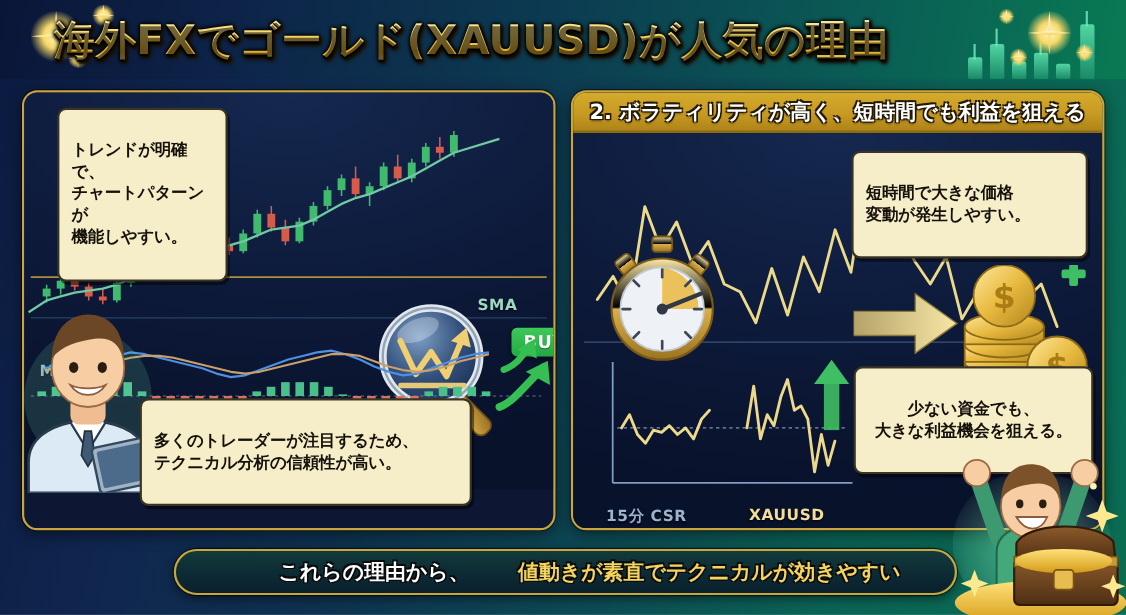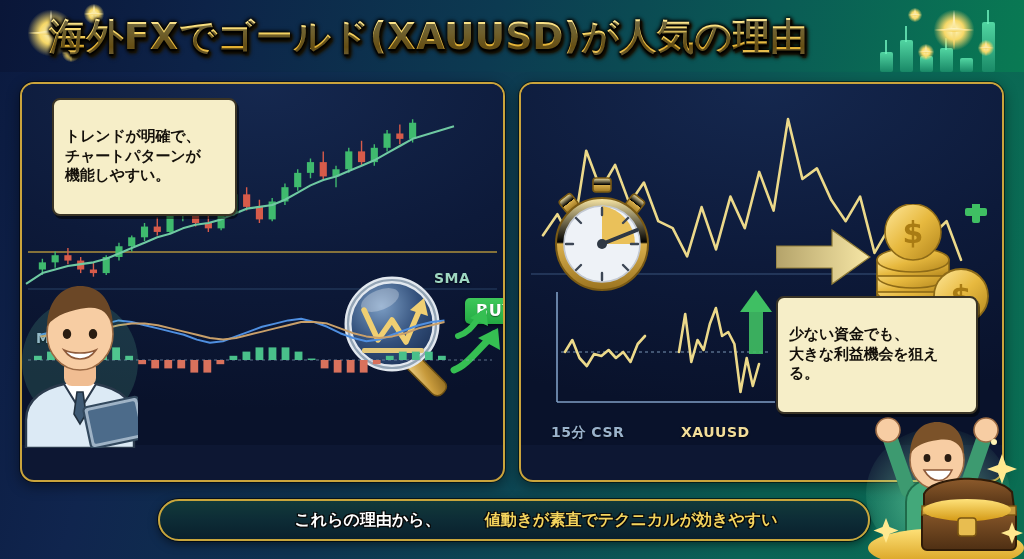--- a/index.html
+++ b/index.html
@@ -124,21 +124,21 @@
   #banner {
     position: absolute; left: 158px; top: 499px; width: 712px; height: 42px;
     border-radius: 21px;
     background: linear-gradient(180deg,#123a3a 0%, #0d2c36 50%, #09202c 100%);
     border: 2px solid #c9a63c;
     box-shadow: 0 0 0 1px rgba(0,0,0,.6), 0 3px 10px rgba(0,0,0,.5);
     display: flex; align-items: center; justify-content: center;
     white-space: nowrap;
   }
   #banner span {
-    font-size: 16px; font-weight: bold;
+    font-size: 19px; font-weight: bold;
     text-shadow: -1.3px -1.3px 0 #0a0a0a, 1.3px -1.3px 0 #0a0a0a,
                  -1.3px 1.3px 0 #0a0a0a, 1.3px 1.3px 0 #0a0a0a;
     padding-left: 44px;
   }
   .bn-w { color: #ffffff; }
   .bn-g { color: #f4d45d; }
 
   
   .figure { position: absolute; }
 </style>
@@ -325,34 +325,45 @@
         <path d="M27 74 C28 44 46 34 60 34 C76 34 92 44 93 74 C88 60 80 54 66 56 C52 58 36 62 27 74 Z" fill="#6b4726"></path>
         <ellipse cx="47" cy="82" rx="4.2" ry="5" fill="#2a1d12"></ellipse>
         <ellipse cx="73" cy="82" rx="4.2" ry="5" fill="#2a1d12"></ellipse>
         <path d="M44 98 C52 110 68 110 76 98 C68 102 52 102 44 98 Z" fill="#ffffff" stroke="#8d5a3a" stroke-width="1.6"></path>
         <g transform="rotate(-12 92 168)">
           <rect x="66" y="150" width="56" height="42" rx="4" fill="#9fb3c6" stroke="#33495e" stroke-width="2.2"></rect>
           <rect x="70" y="154" width="48" height="34" rx="2" fill="#4c6b8a"></rect>
         </g>
       </svg>
 
-      <div class="bubble" style="left:30px; top:14px; width:185px;">
+      <div class="bubble" style="left:30px; top:14px; width:155px;">
         <span>トレンドが明確で、
 チャートパターンが
 機能しやすい。</span>
         <svg class="tail" style="left:78px; bottom:-21px;" width="42" height="24" viewBox="0 0 42 24">
           <polygon points="2,0 40,0 12,23" fill="#f6eec8" stroke="#3a3426" stroke-width="2"></polygon>
           <rect x="3" y="-3" width="36" height="5" fill="#f6eec8"></rect>
         </svg>
       </div>
 
+      <div class="bubble" style="left:105px; top:278px; width:302px;">
+        <span>多くのトレーダーが注目するため、
+テクニカル分析の信頼性が高い。</span>
+        <svg class="tail" style="left:218px; top:-20px;" width="40" height="22" viewBox="0 0 40 22">
+          <polygon points="4,21 38,21 34,0" fill="#f6eec8" stroke="#3a3426" stroke-width="2"></polygon>
+          <rect x="5" y="19" width="32" height="6" fill="#f6eec8"></rect>
+        </svg>
+      </div>
     </div>
   </div>
 
   <div class="panel" id="panel-right">
+    <div class="panel-head">
+      <div class="ht">2. ボラティリティが高く、短時間でも利益を狙える</div>
+    </div>
     <div class="panel-body">
 
       <svg class="chart-svg" width="481" height="200" viewBox="0 0 481 200">
         <line x1="10" y1="190" x2="440" y2="190" stroke="#4c6c96" stroke-width="1.2" opacity=".7"></line>
         <polyline id="vol-line" fill="none" stroke="#ecd98a" stroke-width="2.6" stroke-linejoin="round" stroke-linecap="round" points="22.0,151.3 36.4,130.2 50.8,158.3 65.2,66.8 79.7,105.5 94.1,80.9 108.5,119.6 122.9,98.5 137.3,137.2 151.7,144.2 166.1,172.4 180.6,123.1 195.0,165.4 209.4,112.6 223.8,144.2 238.2,87.9 252.6,126.6 267.0,35.1 281.4,95.0 295.9,84.4 310.3,116.1 324.7,137.2 339.1,112.6 353.5,168.9 367.9,144.2 382.3,158.3 396.8,130.2 411.2,151.3 425.6,137.2 440.0,175.9"></polyline>
       </svg>
 
       <svg class="figure" style="left:20px; top:90px;" width="122" height="122" viewBox="0 0 122 122">
         <defs>
           <linearGradient id="swg" x1="0" y1="0" x2="0" y2="1">
@@ -427,22 +438,30 @@
         <polyline id="cmp-right" fill="none" stroke="#ecd98a" stroke-width="2.6" stroke-linejoin="round" stroke-linecap="round" points="152.0,68.0 158.2,30.0 164.3,78.0 170.5,56.0 176.6,66.0 182.8,40.0 188.9,24.0 195.1,52.0 201.2,48.0 207.4,60.0 213.5,108.0 219.7,74.0 225.8,102.0 232.0,80.0"></polyline>
         <g>
           <rect x="222" y="22" width="14" height="48" fill="#3fbf63" opacity=".9"></rect>
           <polygon points="229,6 245,28 213,28" fill="#3fbf63"></polygon>
         </g>
       </svg>
 
       <div class="chlabel" style="left:30px; top:316px;">15分 CSR</div>
       <div class="chlabel gold" style="left:160px; top:316px;">XAUUSD</div>
 
-
-      <div class="bubble" style="left:255px; top:212px; width:202px;">
+      <div class="bubble" style="left:253px; top:16px; width:215px;">
+        <span>短時間で大きな価格
+変動が発生しやすい。</span>
+        <svg class="tail" style="left:-20px; top:16px;" width="22" height="34" viewBox="0 0 22 34">
+          <polygon points="21,2 21,32 0,12" fill="#f6eec8" stroke="#3a3426" stroke-width="2"></polygon>
+          <rect x="17" y="3" width="8" height="28" fill="#f6eec8"></rect>
+        </svg>
+      </div>
+
+      <div class="bubble" style="left:255px; top:212px; width:218px;text-align:center;">
         <span>少ない資金でも、
 大きな利益機会を狙える。</span>
         <svg class="tail" style="left:124px; bottom:-21px;" width="42" height="24" viewBox="0 0 42 24">
           <polygon points="2,0 40,0 34,23" fill="#f6eec8" stroke="#3a3426" stroke-width="2"></polygon>
           <rect x="3" y="-3" width="36" height="5" fill="#f6eec8"></rect>
         </svg>
       </div>
     </div>
   </div>
 

